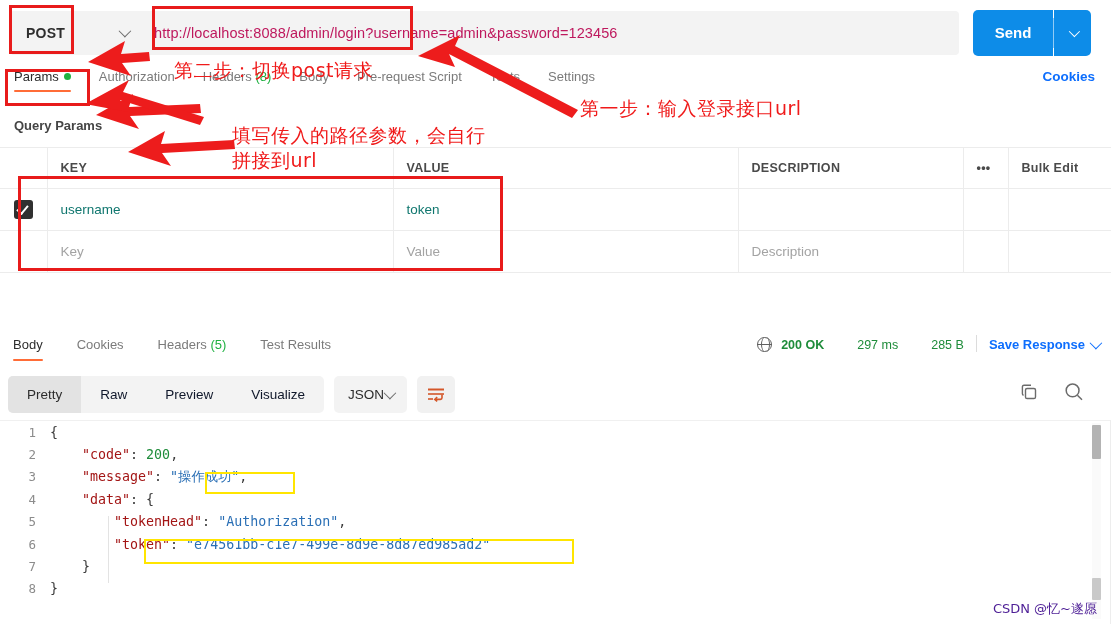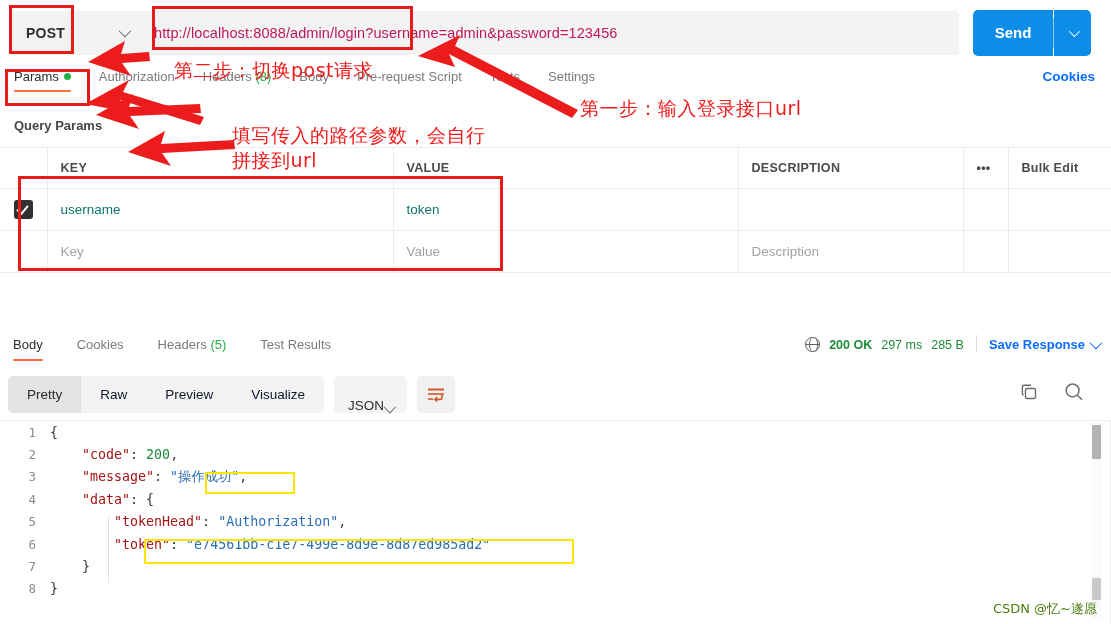--- a/index.html
+++ b/index.html
@@ -243,21 +243,21 @@
   }
   .globe::after {
     content: "";
     position: absolute;
     left: -1.3px; right: -1.3px; top: 50%;
     margin-top: -.65px;
     height: 0;
     border-top: 1.3px solid #5f5f5f;
   }
   .stat-ok { color: #1e8c3a; font-weight: bold; }
-  .stat-num { color: #1e8c3a; }
+  .stat-num { color: #1e8c3a; margin-left: 24px; }
   .divider-v { width: 1px; height: 17px; background: #dcdcdc; margin: 0 3px; }
   .save-resp {
     color: #0d6efd; font-weight: bold; font-size: 13px; cursor: pointer;
   }
   .save-resp .caret { border-color: #0d6efd; margin-left: 5px; }
 
   
   .view-bar {
     position: absolute;
     left: 8px; top: 376px;
@@ -277,21 +277,21 @@
     padding: 0 19px;
     font-size: 13.5px;
     color: #0f172a;
     cursor: pointer;
   }
   .seg-item.active {
     background: #e3e3e3;
     color: #2c2c2c;
   }
   .fmt {
-    display: flex; align-items: flex-end; justify-content: center;
+    display: flex; align-items: center; justify-content: center;
     gap: 0;
     background: #f3f3f3;
     border-radius: 5px;
     height: 37px;
     padding: 0 14px;
     font-size: 13.5px;
     color: #2c2c2c;
     cursor: pointer;
   }
   .wrap-btn {
@@ -386,21 +386,21 @@
     color: #f01a1a;
     font-size: 19px;
     font-family: "DejaVu Sans", sans-serif;
     white-space: nowrap;
     pointer-events: none;
     letter-spacing: .5px;
   }
   .watermark {
     position: absolute;
     right: 14px; bottom: 6px;
-    color: #4d7c0f;
+    color: #4c1d95;
     font-size: 13px;
     font-family: "DejaVu Sans", sans-serif;
     pointer-events: none;
     text-align: right;
   }
   svg.anno-svg {
     position: absolute;
     left: 0; top: 0;
     width: 1111px; height: 624px;
     pointer-events: none;

